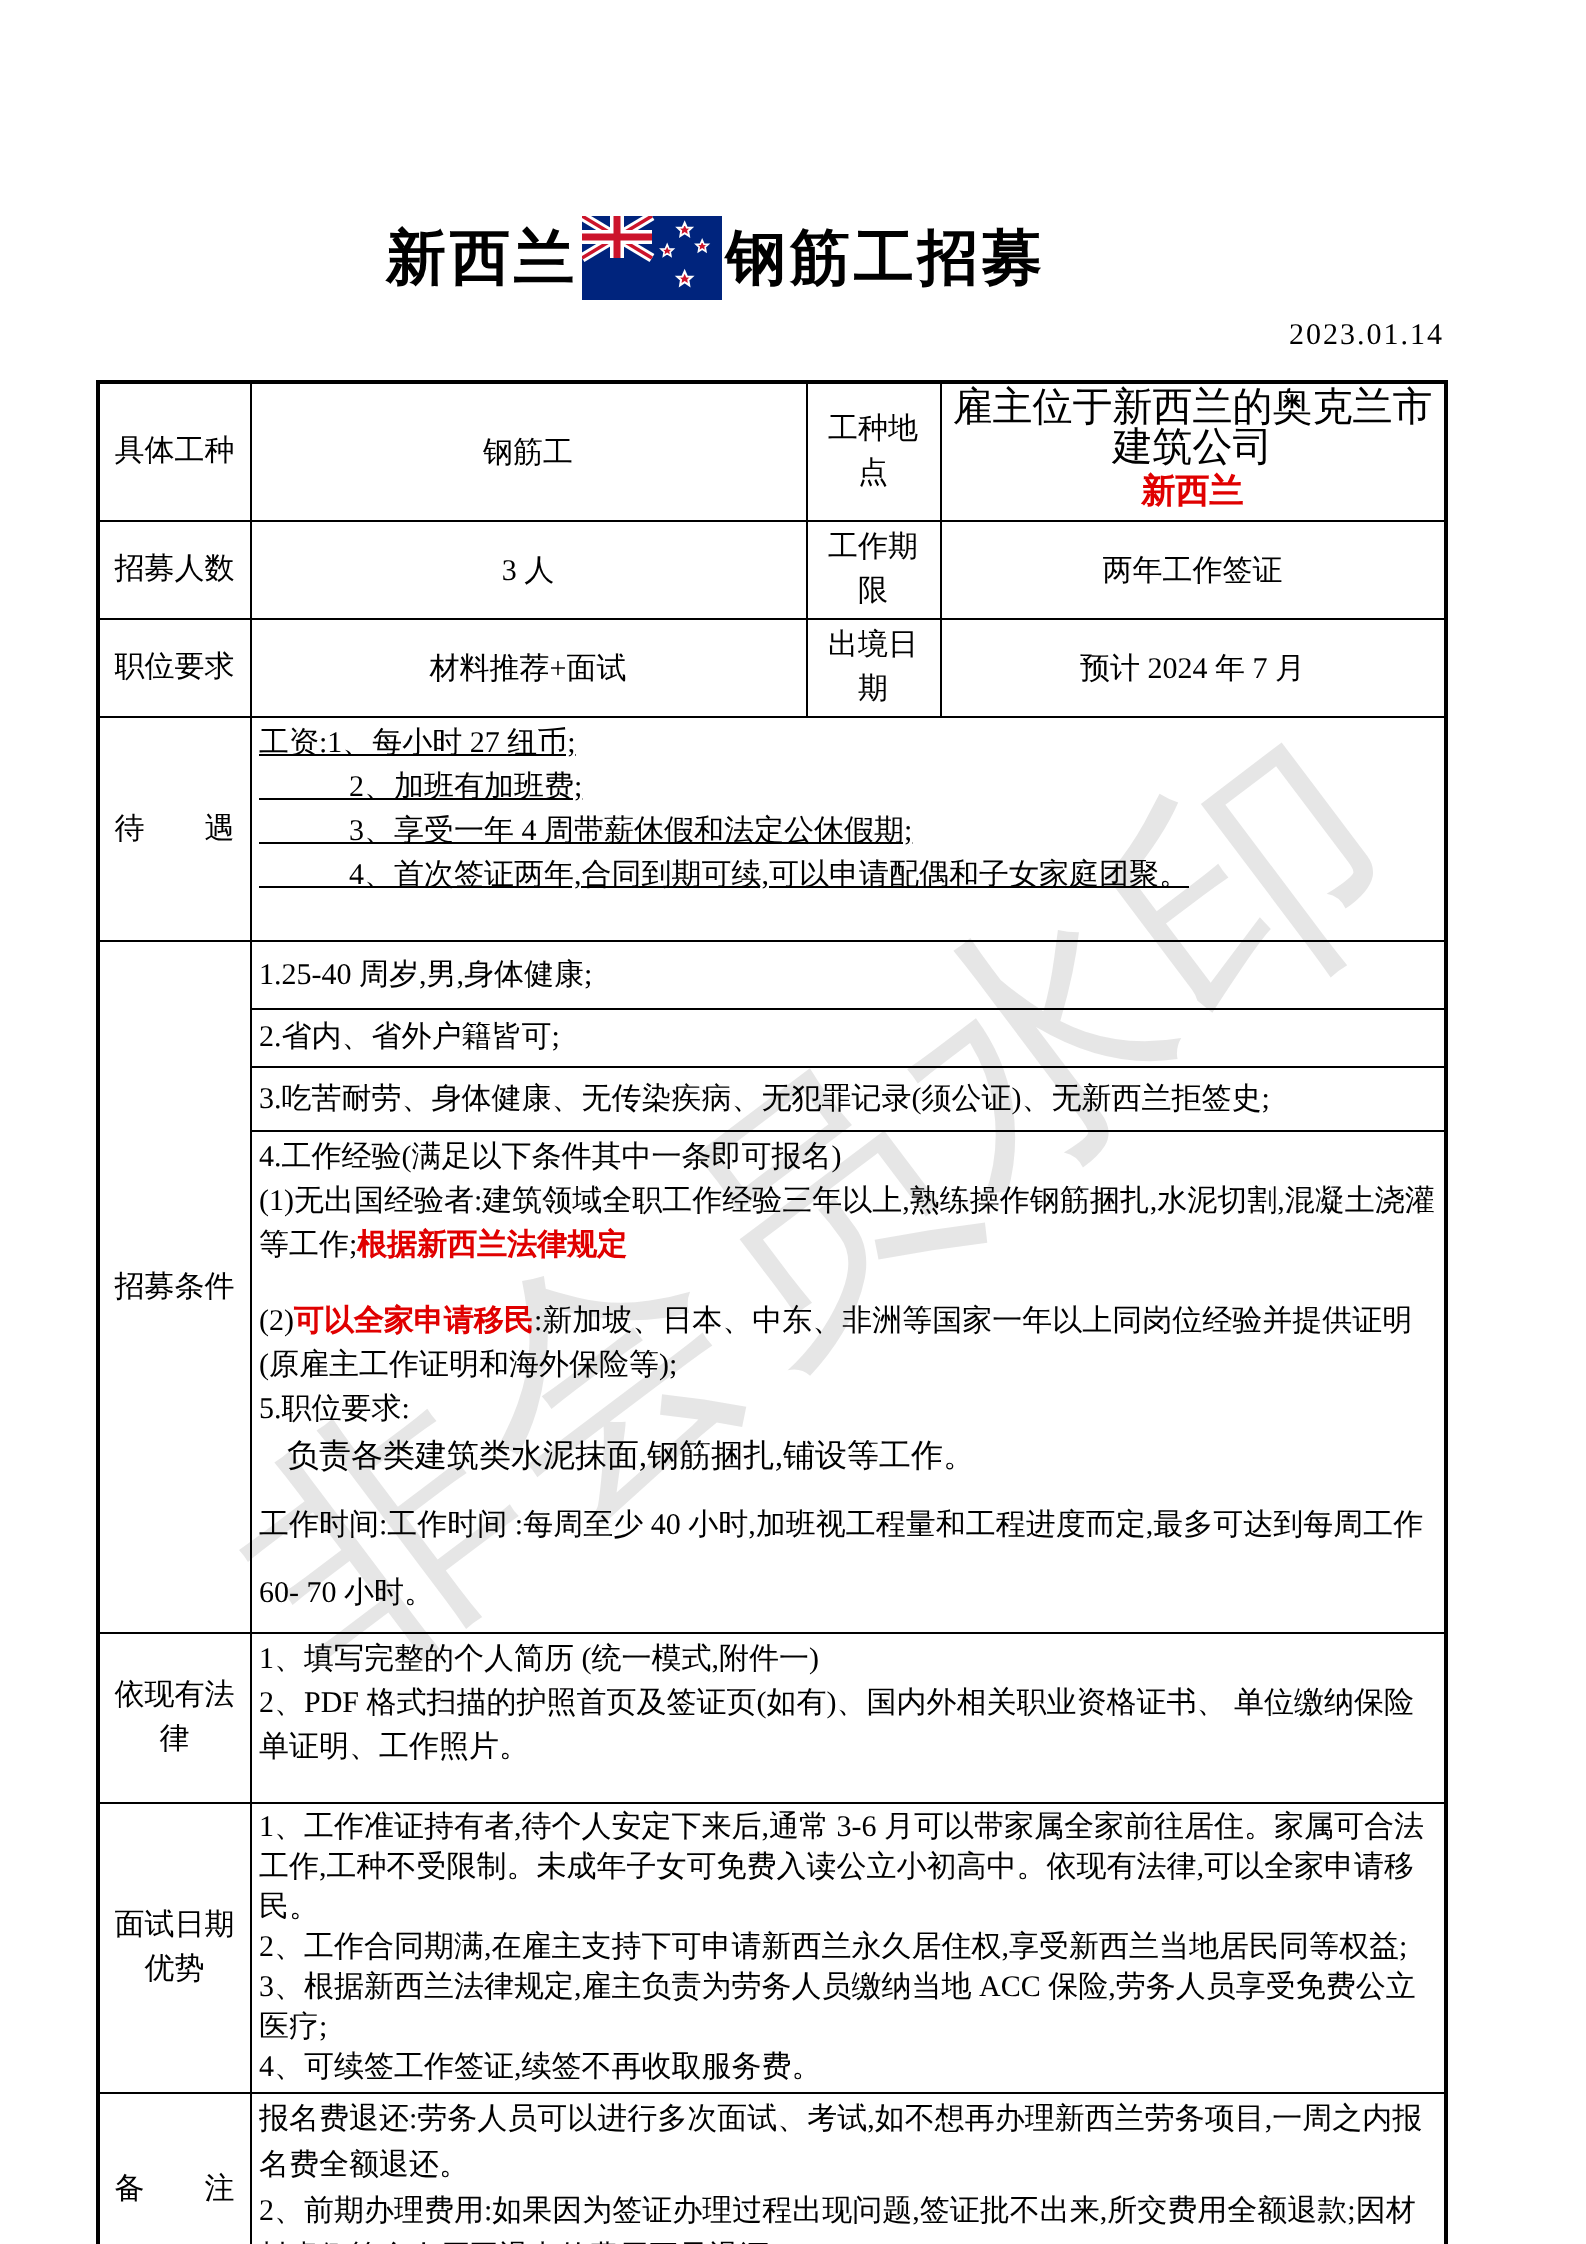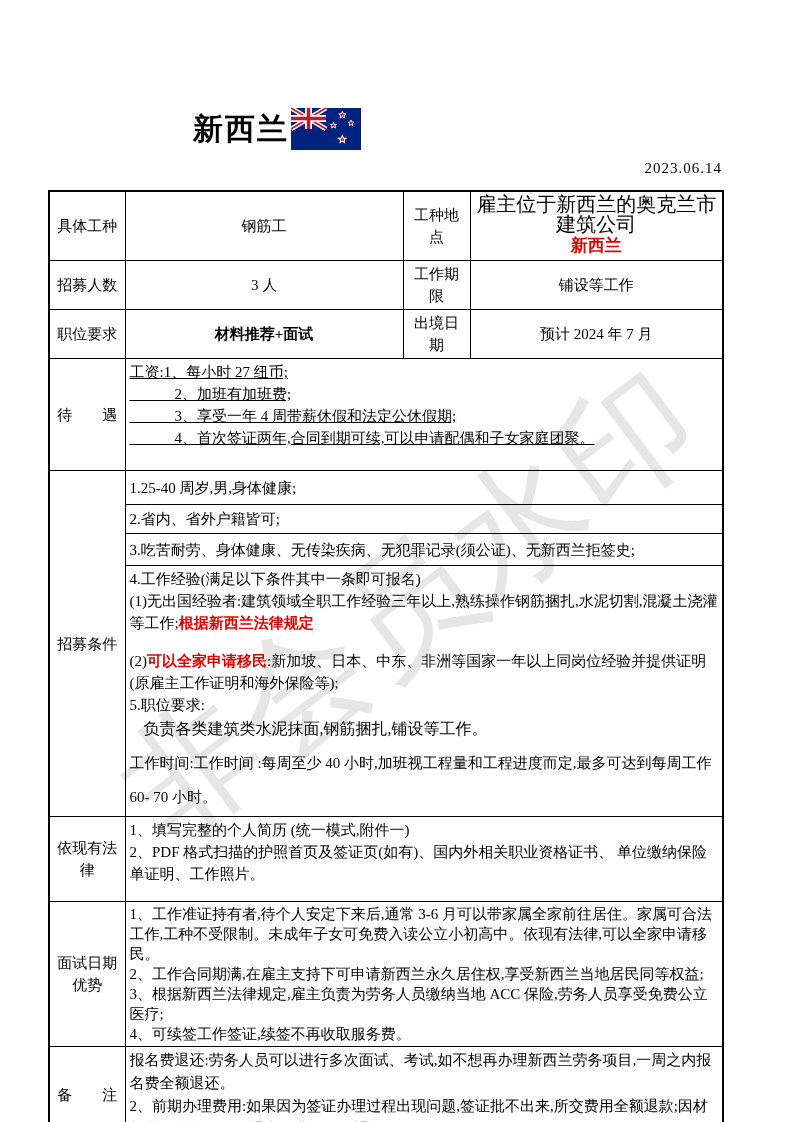--- a/index.html
+++ b/index.html
@@ -57,21 +57,21 @@
     padding: 2px 4px;
     vertical-align: middle;
     overflow: hidden;
   }
   .lbl {
     text-align: center;
     white-space: pre-line;
     line-height: 22px;
   }
   .ctr { text-align: center; }
-  .bold { font-weight: bold; }
+  .bold { font-weight: normal; }
   .red { color: #e00000; font-weight: bold; }
   .pre { white-space: pre-line; }
   .loc-line1 { font-size: 20px; text-align: center; line-height: 20px; }
   .loc-line2 { font-size: 17px; line-height: 24px; }
   .treat { line-height: 22px; padding: 6px 6px; text-decoration: underline; }
   .sub { line-height: 18px; }
   .bigcell { vertical-align: top; padding: 6px 6px 2px 6px; line-height: 22px; }
   .bigcell p { margin: 0; }
   .p-gap { margin-top: 16px !important; }
   .pos-req { font-weight: normal; font-size: 16px; padding-left: 14px; line-height: 26px; }
@@ -103,23 +103,24 @@
           <rect x="0" y="15" width="60" height="6" fill="#cc142b"></rect>
         </g>
         <defs>
           <path id="nzstar" d="M0,-6 L1.76,-1.94 L5.71,-1.85 L2.85,0.74 L3.53,4.85 L0,2.5 L-3.53,4.85 L-2.85,0.74 L-5.71,-1.85 L-1.76,-1.94 Z" fill="#cc142b" stroke="#ffffff" stroke-width="1.6"></path>
         </defs>
         <use href="#nzstar" transform="translate(88,12) scale(1.05)"></use>
         <use href="#nzstar" transform="translate(73,30) scale(0.9)"></use>
         <use href="#nzstar" transform="translate(103,26) scale(0.9)"></use>
         <use href="#nzstar" transform="translate(88,54) scale(1.1)"></use>
       </svg>
+      <span>钢筋工招募</span>
     </div>
 
-    <div class="doc-date">2023.06.14</div>
+    <div class="doc-date">2023.01.14</div>
 
     <table class="doc-table">
       <colgroup>
           <col style="width:76px">
           <col style="width:278px">
           <col style="width:67px">
           <col style="width:253px">
         </colgroup>
 
       <tbody>
@@ -130,21 +131,21 @@
         <td>
           <div class="loc-line1">雇主位于新西兰的奥克兰市建筑公司</div>
           <div class="loc-line1 loc-line2 red">新西兰</div>
         </td>
       </tr>
 
       <tr style="height:30px">
         <td class="lbl">招募人数</td>
         <td class="ctr">3 人</td>
         <td class="lbl">工作期限</td>
-        <td class="ctr">铺设等工作</td>
+        <td class="ctr">两年工作签证</td>
       </tr>
 
       <tr style="height:30px">
         <td class="lbl">职位要求</td>
         <td class="ctr bold">材料推荐+面试</td>
         <td class="lbl">出境日期</td>
         <td class="ctr">预计 2024 年 7 月</td>
       </tr>
 
       <tr style="height:112px">

